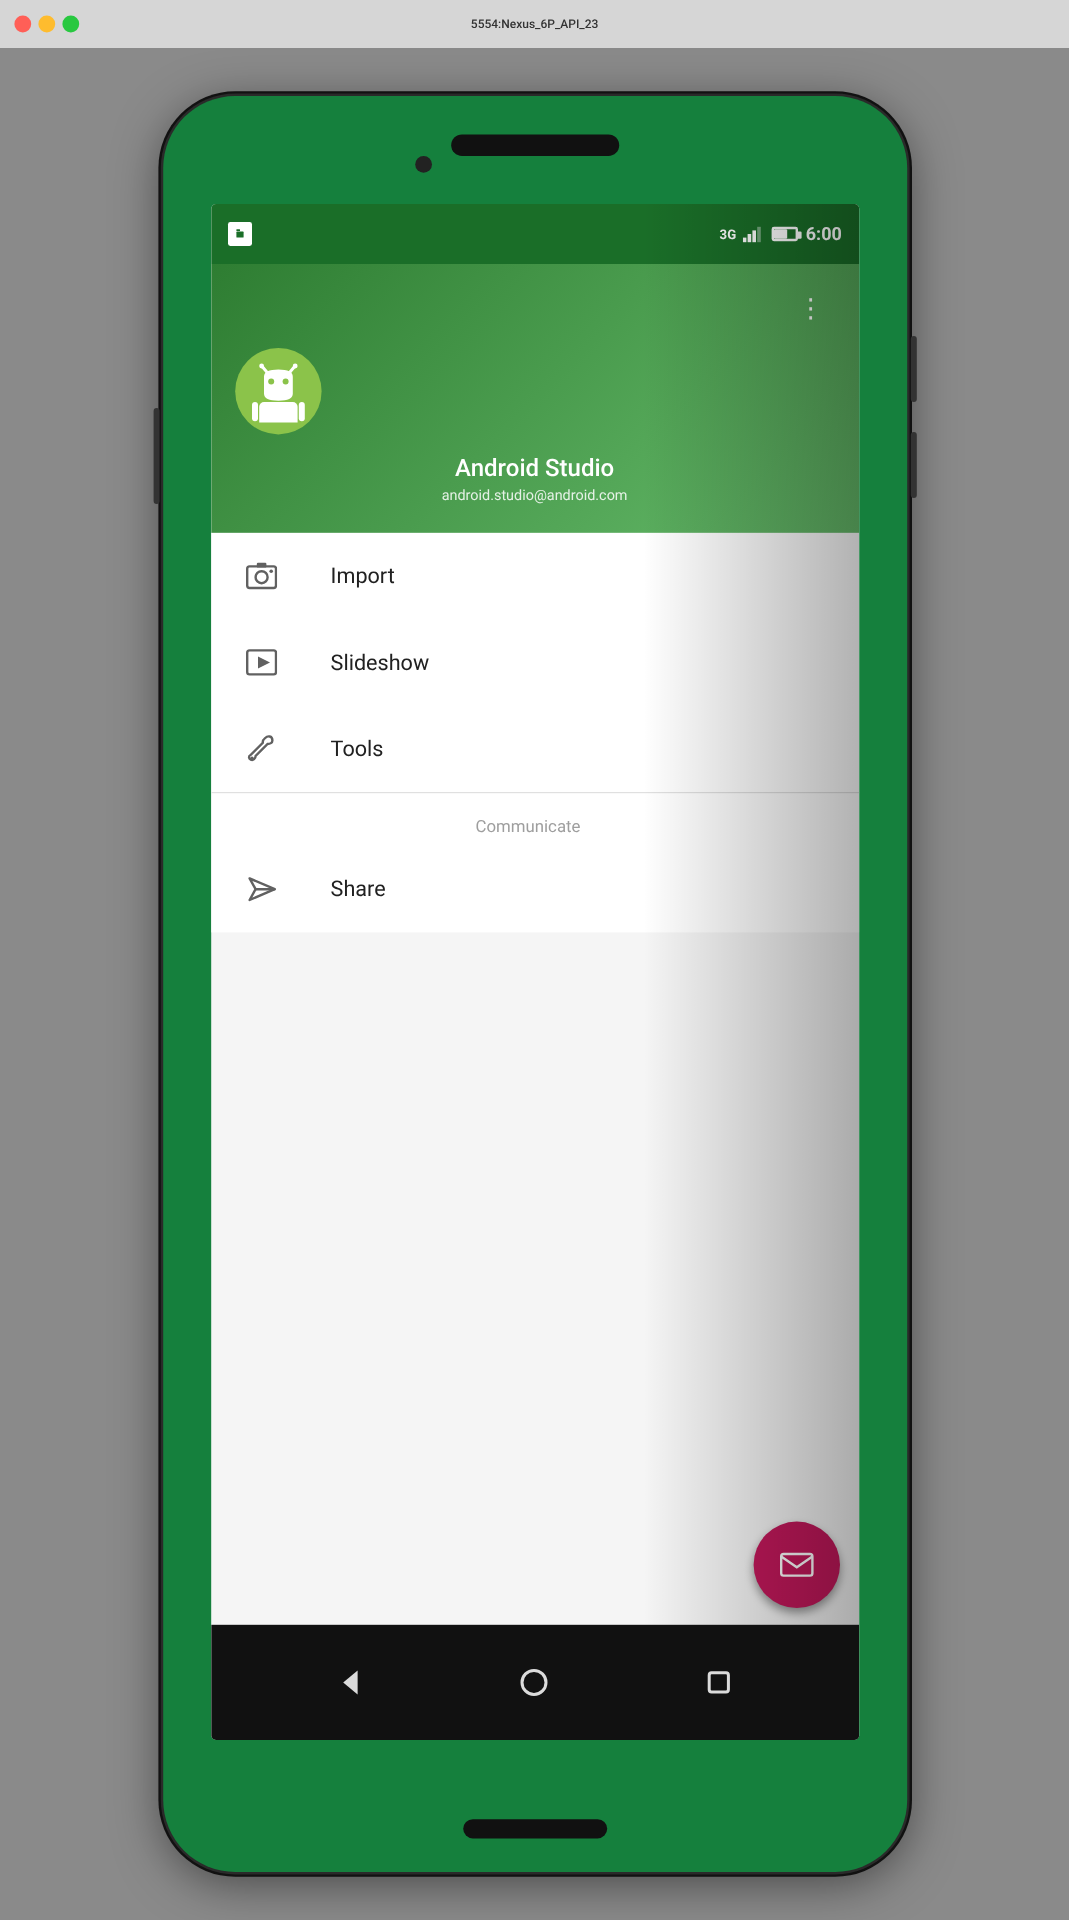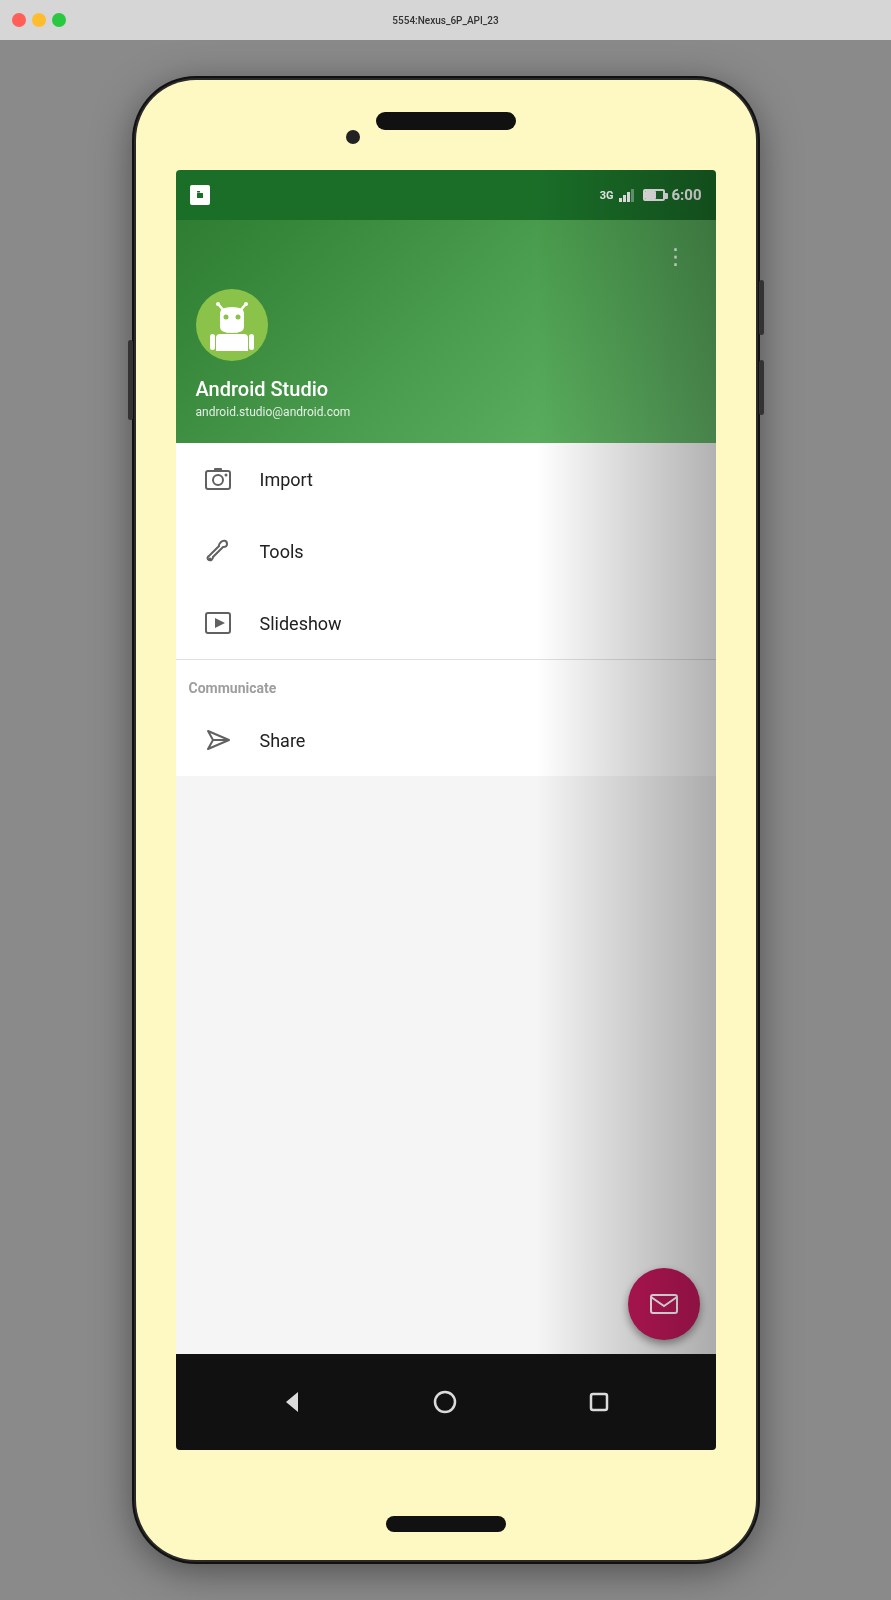--- a/index.html
+++ b/index.html
@@ -57,28 +57,29 @@
     .title-bar-text {
       font-size: 10px;
       color: #333;
       font-weight: 500;
     }
 
     
     .phone {
       width: 620px;
       height: 1480px;
-      background: #fef9c3;
+      background: #15803d;
       border-radius: 60px;
       position: relative;
       margin-top: 40px;
       box-shadow: 0 0 0 2px #2a2a2a, 0 0 0 4px #111, 0 8px 40px rgba(0,0,0,0.5);
       display: flex;
       flex-direction: column;
       align-items: center;
+      text-align: center;
     }
 
     
     .phone-speaker-top {
       width: 140px;
       height: 18px;
       background: #111;
       border-radius: 9px;
       position: absolute;
       top: 32px;
@@ -287,33 +288,34 @@
       justify-content: center;
       margin-right: 24px;
       color: #616161;
       flex-shrink: 0;
     }
 
     .nav-item-label {
       font-size: 18px;
       color: #212121;
       font-weight: 400;
+      margin-left: 16px;
     }
 
     .section-divider {
       height: 1px;
       background: #e0e0e0;
       margin: 0;
     }
 
     .section-header {
       padding: 20px 24px 8px 13px;
       font-size: 14px;
       color: #9e9e9e;
-      font-weight: 700;
+      font-weight: 400;
       text-transform: none;
     }
 
     
     .bottom-nav {
       width: 100%;
       height: 96px;
       background: #111;
       position: absolute;
       bottom: 0;
@@ -461,35 +463,35 @@
               <circle cx="21" cy="9" r="1.5" fill="#616161"></circle>
             </svg>
           </div>
           <span class="nav-item-label">Import</span>
         </div>
 
 
         <div class="nav-item">
           <div class="nav-icon">
             <svg width="26" height="26" viewBox="0 0 26 26" fill="none">
+              <rect x="1" y="3" width="24" height="20" rx="2" stroke="#616161" stroke-width="2" fill="none"></rect>
+              <polygon points="10,8 10,18 20,13" fill="#616161"></polygon>
+            </svg>
+          </div>
+          <span class="nav-item-label">Slideshow</span>
+        </div>
+
+        <div class="nav-item">
+          <div class="nav-icon">
+            <svg width="26" height="26" viewBox="0 0 26 26" fill="none">
               <path d="M16 4 C18 2 22 2 22 6 C22 8 20 9 18 9 L8 19 C8 21 6 23 4 22 C2 21 2 19 4 18 L14 8 C14 6 14 6 16 4 Z" stroke="#616161" stroke-width="2" fill="none"></path>
               <circle cx="5" cy="21" r="1.5" fill="#616161"></circle>
             </svg>
           </div>
           <span class="nav-item-label">Tools</span>
-        </div>
-
-        <div class="nav-item">
-          <div class="nav-icon">
-            <svg width="26" height="26" viewBox="0 0 26 26" fill="none">
-              <rect x="1" y="3" width="24" height="20" rx="2" stroke="#616161" stroke-width="2" fill="none"></rect>
-              <polygon points="10,8 10,18 20,13" fill="#616161"></polygon>
-            </svg>
-          </div>
-          <span class="nav-item-label">Slideshow</span>
         </div>
 
         <div class="section-divider"></div>
 
         <div class="section-header">Communicate</div>
 
 
         <div class="nav-item">
           <div class="nav-icon">
             <svg width="26" height="26" viewBox="0 0 26 26" fill="none">

